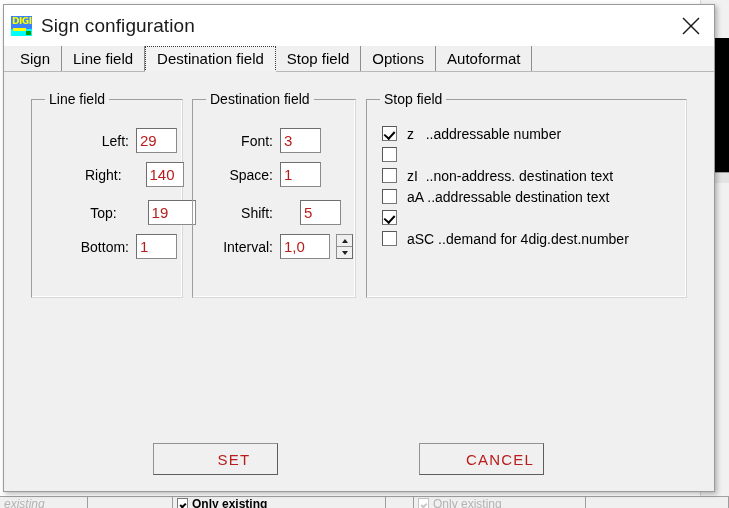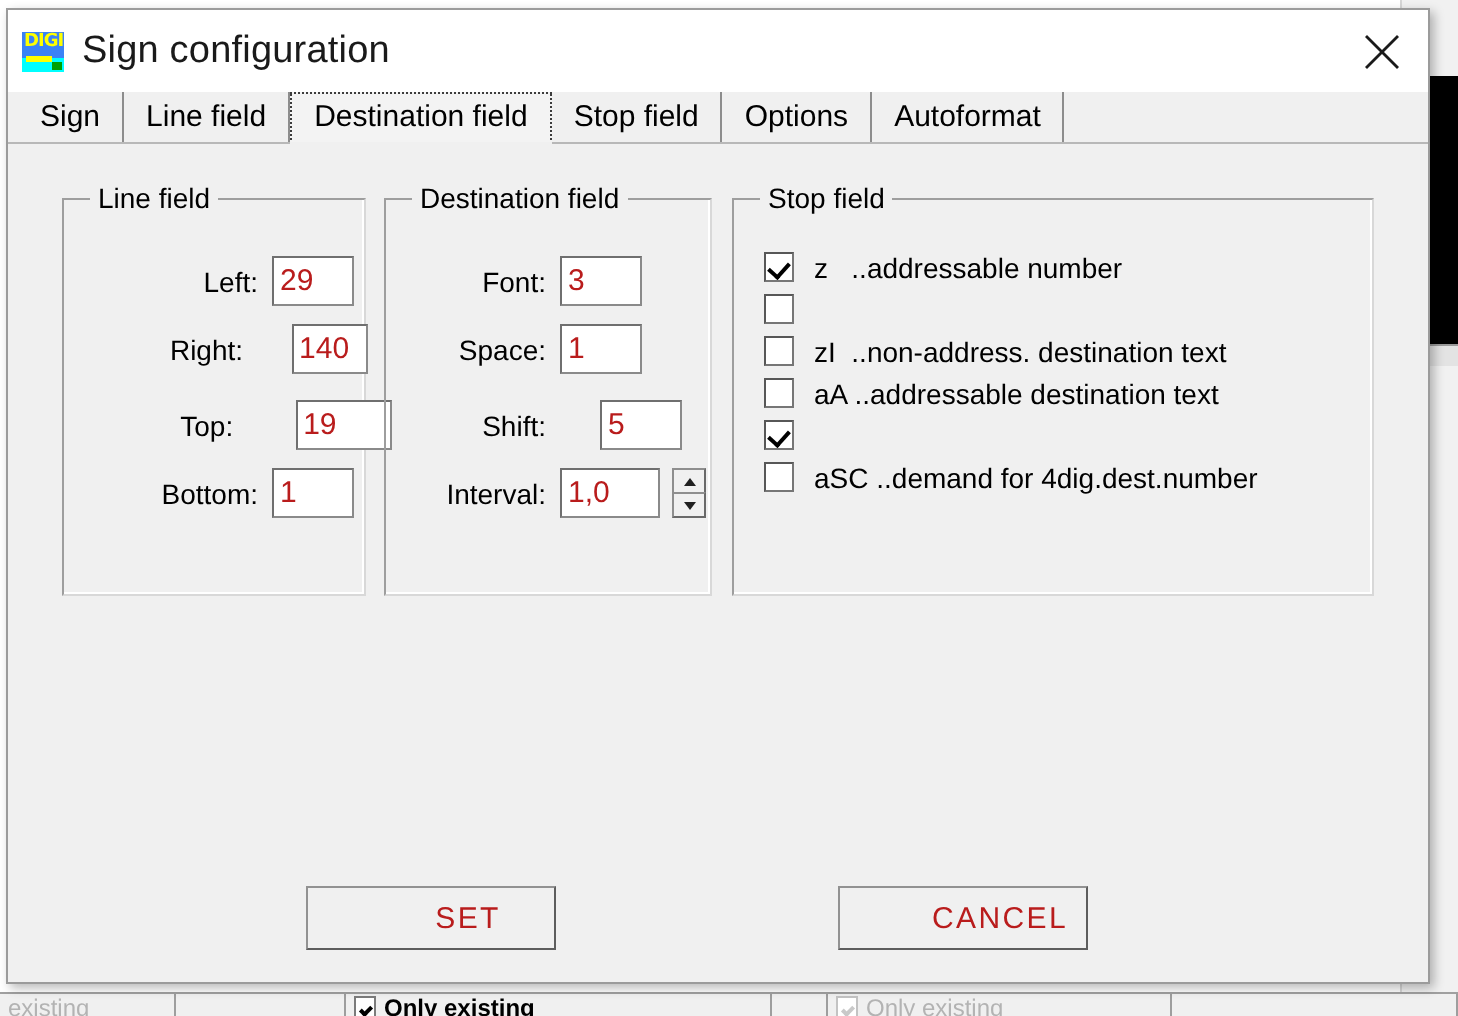--- a/index.html
+++ b/index.html
@@ -400,21 +400,21 @@
 </head>
 <body>
 
 <div id="bg-root">
   <div class="bg-right-strip"></div>
   <div class="bg-black-panel"></div>
   <div class="bg-right-strip2"></div>
 
   <div class="bg-bottom-bar">
     <div class="bg-bottom-cells" id="bottom-cells">
-        <div class="bg-bottom-cell dim" style="width: 88px;">
+        <div class="bg-bottom-cell dim" style="width: 88px; font-style: italic;">
           <span class="bg-bottom-label">existing</span>
         </div>
         <div class="bg-bottom-cell dim" style="width: 85px;">
           <span class="bg-bottom-label"></span>
         </div>
         <div class="bg-bottom-cell" style="width: 213px;">
           <span class="mini-check"></span>
           <span class="bg-bottom-label">Only existing</span>
         </div>
         <div class="bg-bottom-cell dim" style="width: 28px;">

